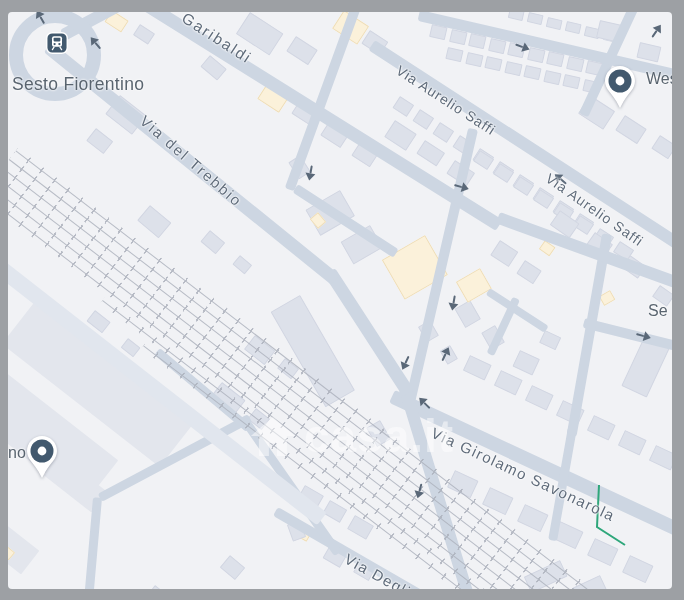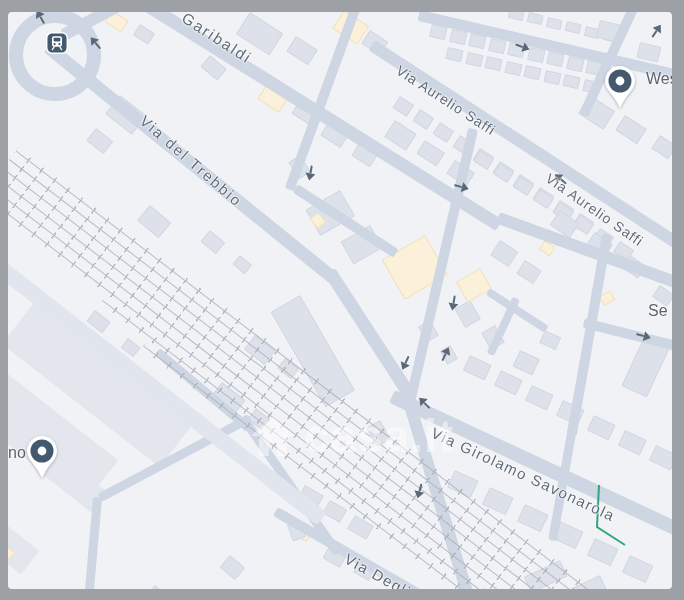--- a/index.html
+++ b/index.html
@@ -218,20 +218,21 @@
     <polyline points="591,473 589,515 617,533" fill="none" stroke="var(--green_path)" stroke-width="2"></polyline>
   </svg>
 
   <div class="slabel" style="left:180px;top:-3px;transform:rotate(33deg);font-size:15.5px;letter-spacing:2px;">Garibaldi</div>
   <div class="slabel" style="left:140px;top:100px;transform:rotate(41deg);font-size:15px;letter-spacing:2px;">Via del Trebbio</div>
   <div class="slabel" style="left:394px;top:50px;transform:rotate(33deg);font-size:14px;">Via Aurelio Saffi</div>
   <div class="slabel" style="left:544px;top:158px;transform:rotate(35deg);font-size:14px;">Via Aurelio Saffi</div>
   <div class="slabel" style="left:428px;top:412px;transform:rotate(25deg);font-size:15px;letter-spacing:1.5px;">Via Girolamo Savonarola</div>
   <div class="slabel" style="left:342px;top:538px;transform:rotate(29deg);font-size:15px;letter-spacing:1.5px;">Via Degli</div>
 
+  <div class="plabel town" style="left:4px;top:62px;">Sesto Fiorentino</div>
   <div class="plabel" style="left:640px;top:290px;">Se</div>
   <div class="plabel" style="left:638px;top:58px;">Wes</div>
   <div class="plabel" style="left:0px;top:432px;">no</div>
 
   <div class="watermark">
     <svg width="46" height="42" viewBox="0 0 46 42">
       <path d="M23 2 L45 21 H37 V41 H27 V28 H19 V41 H9 V21 H1 Z" fill="#fff"></path>
     </svg>
     <span class="wtext">casa.it</span>
   </div>

